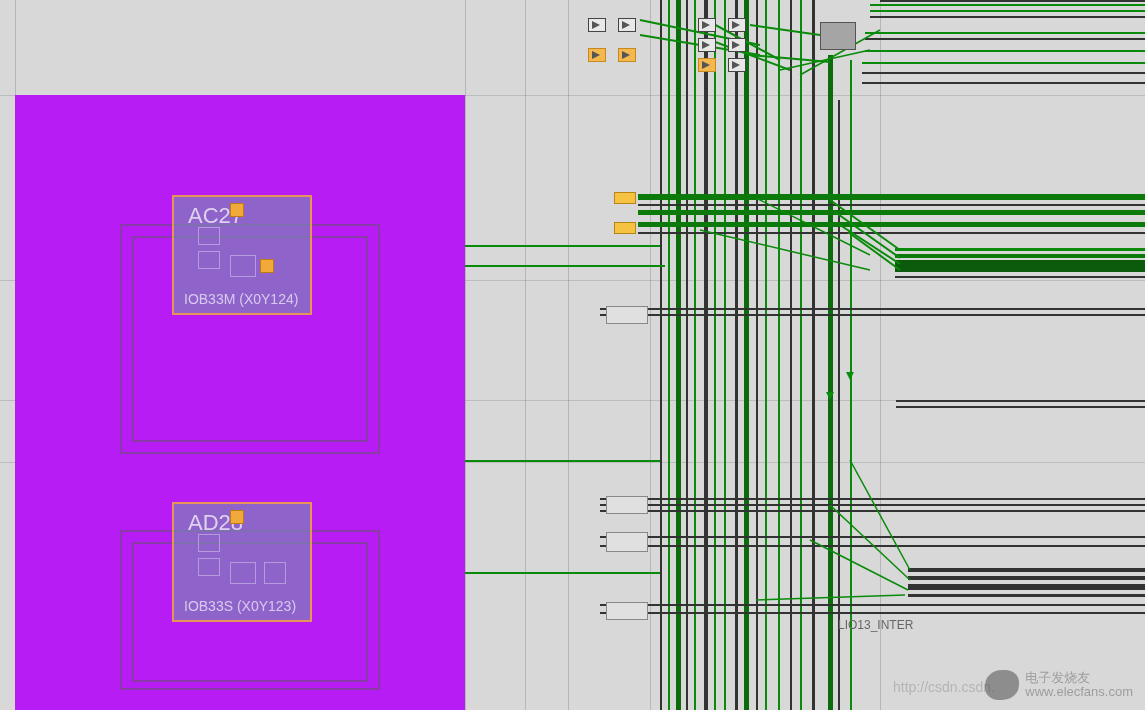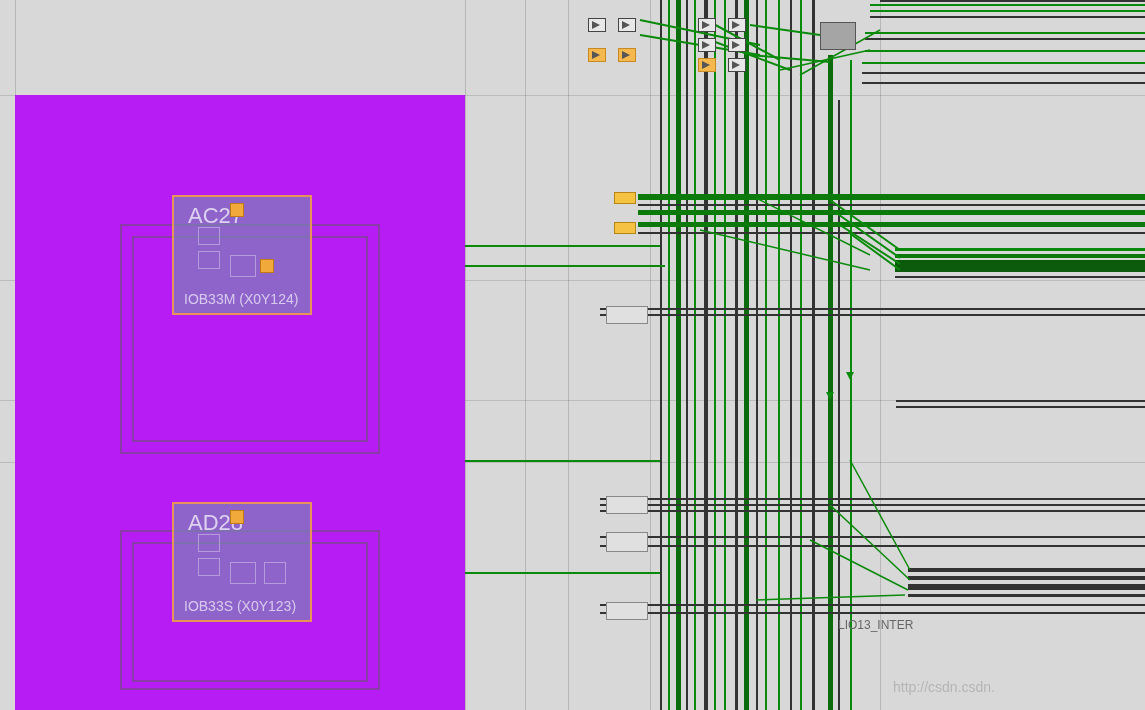--- a/index.html
+++ b/index.html
@@ -312,14 +312,21 @@
   <div class="yellow-mark" style="left:614px;top:222px;width:22px;height:12px"></div>
 
   <div class="small-gray-block" style="left:606px;top:306px"></div>
   <div class="small-gray-block" style="left:606px;top:496px"></div>
   <div class="small-gray-block" style="left:606px;top:532px;height:20px"></div>
   <div class="small-gray-block" style="left:606px;top:602px"></div>
 
   <div class="site-label" style="left:838px;top:618px">LIO13_INTER</div>
 
   <div class="watermark-url">http://csdn.csdn.</div>
+  <div class="watermark">
+    <div class="watermark-logo"></div>
+    <div class="watermark-text">
+      <div>电子发烧友</div>
+      <div>www.elecfans.com</div>
+    </div>
+  </div>
 
 </div>
 
 </body></html>

